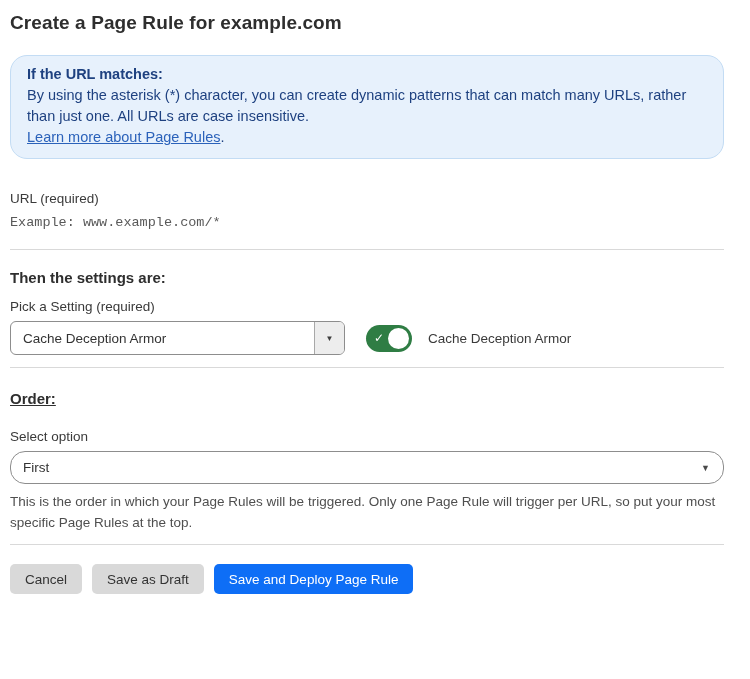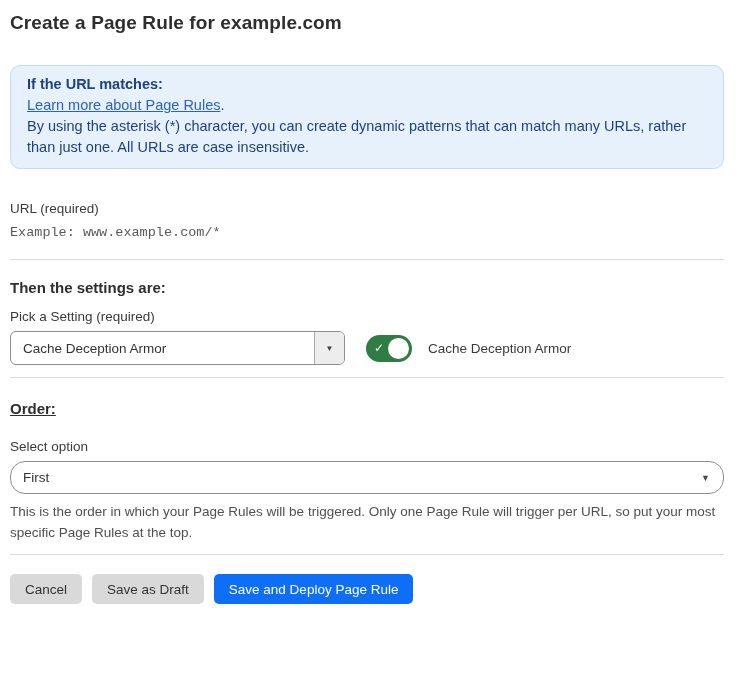--- a/index.html
+++ b/index.html
@@ -11,26 +11,26 @@
     overflow: hidden;
   }
   .container {
     padding: 12px 26px 0 10px;
   }
   .page-title {
     font-size: 19px;
     font-weight: bold;
     color: #2e2e2e;
     letter-spacing: 0.1px;
-    margin-bottom: 31px;
+    margin-bottom: 21px;
   }
   .info-box {
     background: #e7f1fc;
     border: 1px solid #c3dcf4;
-    border-radius: 10px;
+    border-radius: 17px;
     padding: 8px 16px 10px 16px;
     color: #1e4180;
     font-size: 14.5px;
     line-height: 21px;
   }
   .info-box .info-heading { font-weight: bold; }
   .info-link {
     color: #2b62ba;
     text-decoration: underline;
     cursor: pointer;
@@ -195,22 +195,22 @@
 </style>
 </head>
 <body>
 
 <div class="container">
 
   <div class="page-title">Create a Page Rule for example.com</div>
 
   <div class="info-box">
     <div class="info-heading">If the URL matches:</div>
+    <div>By using the asterisk (*) character, you can create dynamic patterns that can match many URLs, rather than just one. All URLs are case insensitive.</div>
     <div><span class="info-link">Learn more about Page Rules</span><span>.</span></div>
-    <div>By using the asterisk (*) character, you can create dynamic patterns that can match many URLs, rather than just one. All URLs are case insensitive.</div>
   </div>
 
   <div class="field-label">URL (required)</div>
   <div class="helper-text">Example: www.example.com/*</div>
 
   <hr class="divider">
 
   <div class="section-heading">Then the settings are:</div>
 
   <div class="field-label" style="margin-top:13px;">Pick a Setting (required)</div>

